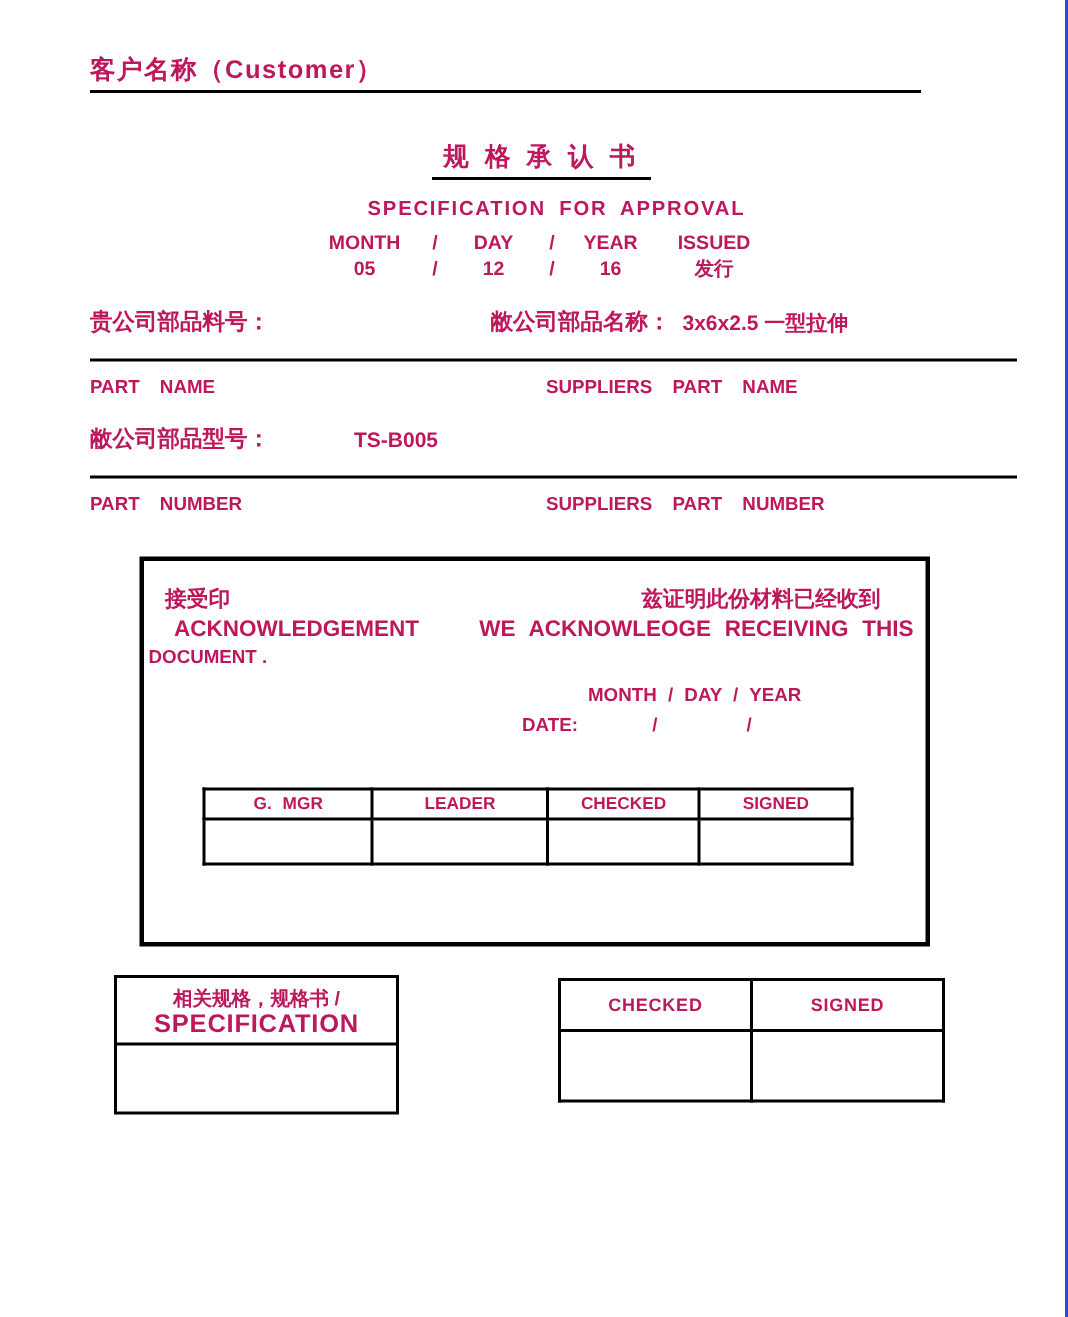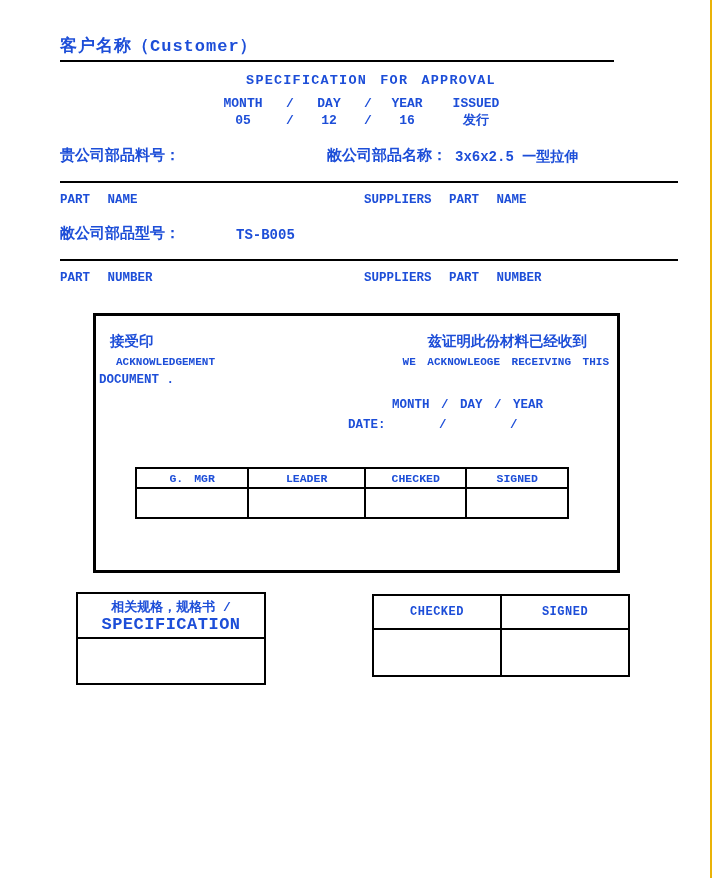--- a/index.html
+++ b/index.html
@@ -1,25 +1,25 @@
 <!DOCTYPE html>
 <html><head>
 <meta charset="utf-8">
 <style>
   * { margin:0; padding:0; box-sizing:border-box; }
   html,body { background:#ffffff; }
   .page {
     position:relative;
     width:712px; height:878px;
     background:#ffffff;
-    color:#1d4ed8;
-    font-family:Liberation Mono, monospace;
+    color:#be185d;
+    font-family:Liberation Sans, sans-serif;
     font-weight:bold;
     overflow:hidden;
-    border-right:2px solid #eab308;
+    border-right:2px solid #1d4ed8;
   }
   
   .customer-line {
     margin:36px 0 0 60px;
     width:554px;
     border-bottom:2px solid #000;
     padding-bottom:3px;
     font-size:17px;
     letter-spacing:1px;
     line-height:21px;
@@ -85,21 +85,21 @@
     font-size:13px;
   }
   .ack-row1 {
     display:flex; justify-content:space-between;
     padding:0 30px 0 14px;
     font-size:14.5px; line-height:20px;
   }
   .ack-row2 {
     display:flex; justify-content:space-between;
     padding:2px 8px 0 20px;
-    font-size:11px; line-height:16px;
+    font-size:15px; line-height:16px;
   }
   .ack-row2 .wide { word-spacing:5px; }
   .ack-row3 { padding-left:3px; margin-top:2px; font-size:12.5px; line-height:16px; }
   .ack-date-header { margin:10px 0 0 296px; font-size:12.5px; word-spacing:4px; line-height:15px; }
   .ack-date-row { margin:5px 0 0 252px; font-size:12.5px; line-height:15px; }
   .ack-date-row .slash1 { margin-left:46px; }
   .ack-date-row .slash2 { margin-left:56px; }
   .sign-table {
     margin:34px 0 0 39px;
     width:434px;
@@ -140,20 +140,23 @@
 </style>
 </head>
 <body>
 
 <div class="page">
 
   <div class="customer-line">
     <span>客户名称（Customer）</span>
   </div>
 
+  <div class="title-wrap">
+    <span class="doc-title">规 格 承 认 书</span>
+  </div>
   <div class="subtitle">SPECIFICATION FOR APPROVAL</div>
 
   <div class="issue-grid">
     <span>MONTH</span>
     <span>/</span>
     <span>DAY</span>
     <span>/</span>
     <span>YEAR</span>
     <span></span>
     <span>ISSUED</span>

